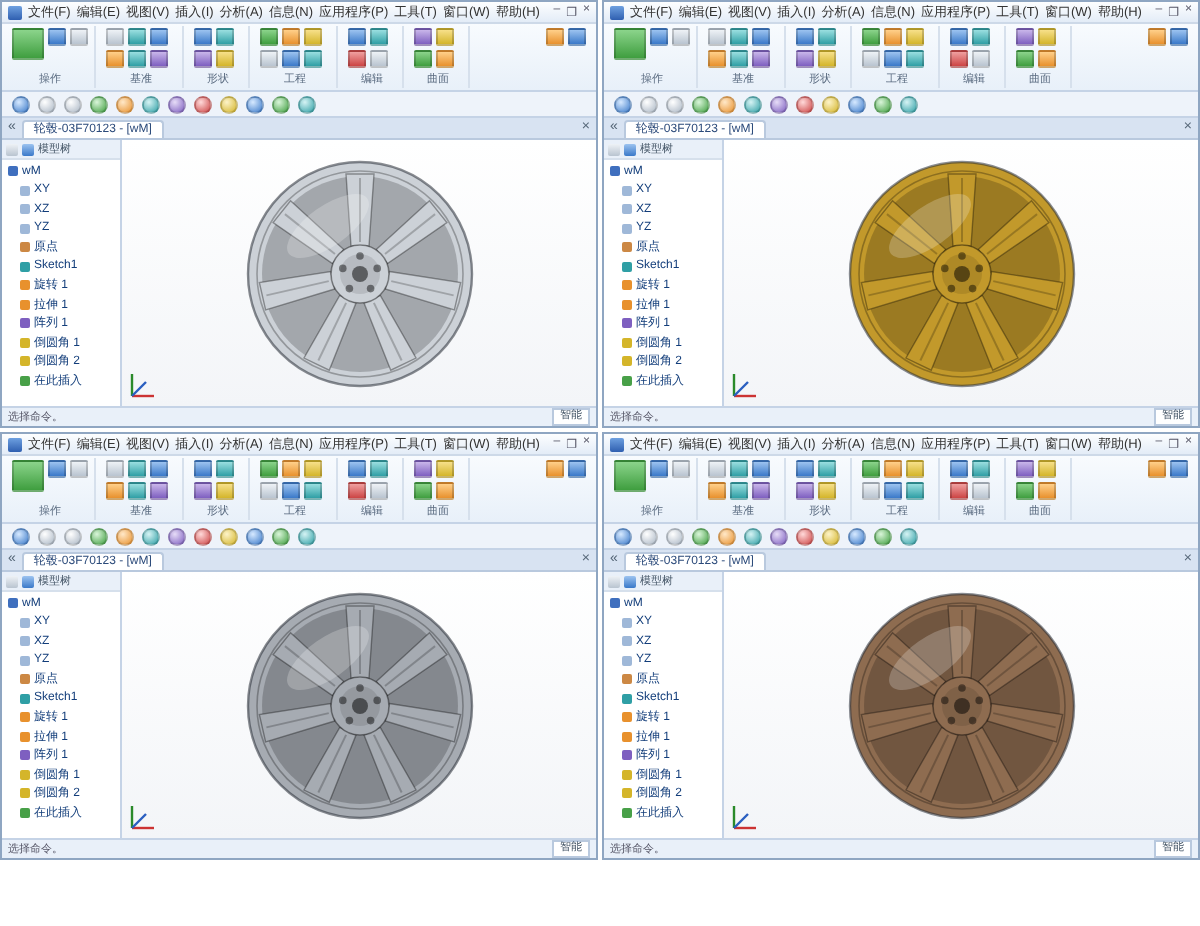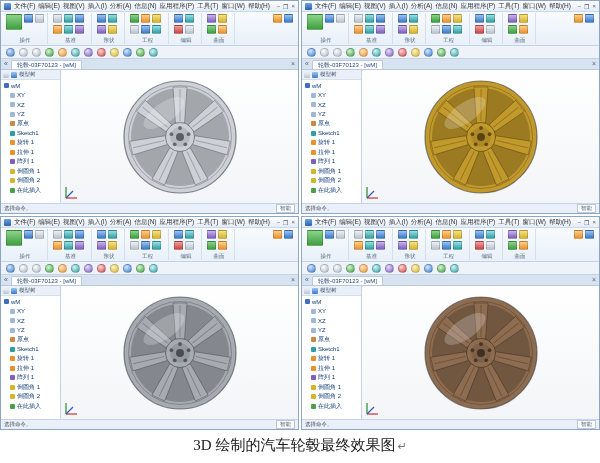--- a/index.html
+++ b/index.html
@@ -1005,16 +1005,13 @@
       </div>
     </div>
 
     <div class="statusbar">
       <span>选择命令。</span>
       <span class="status-filter">智能</span>
     </div>
 
   </div>
     </div>
-  <div class="caption">
-    <span>3D 绘制的汽车轮毂最终效果图</span><span class="pmark">↵</span>
-  </div>
 </div>
 
 </body></html>

